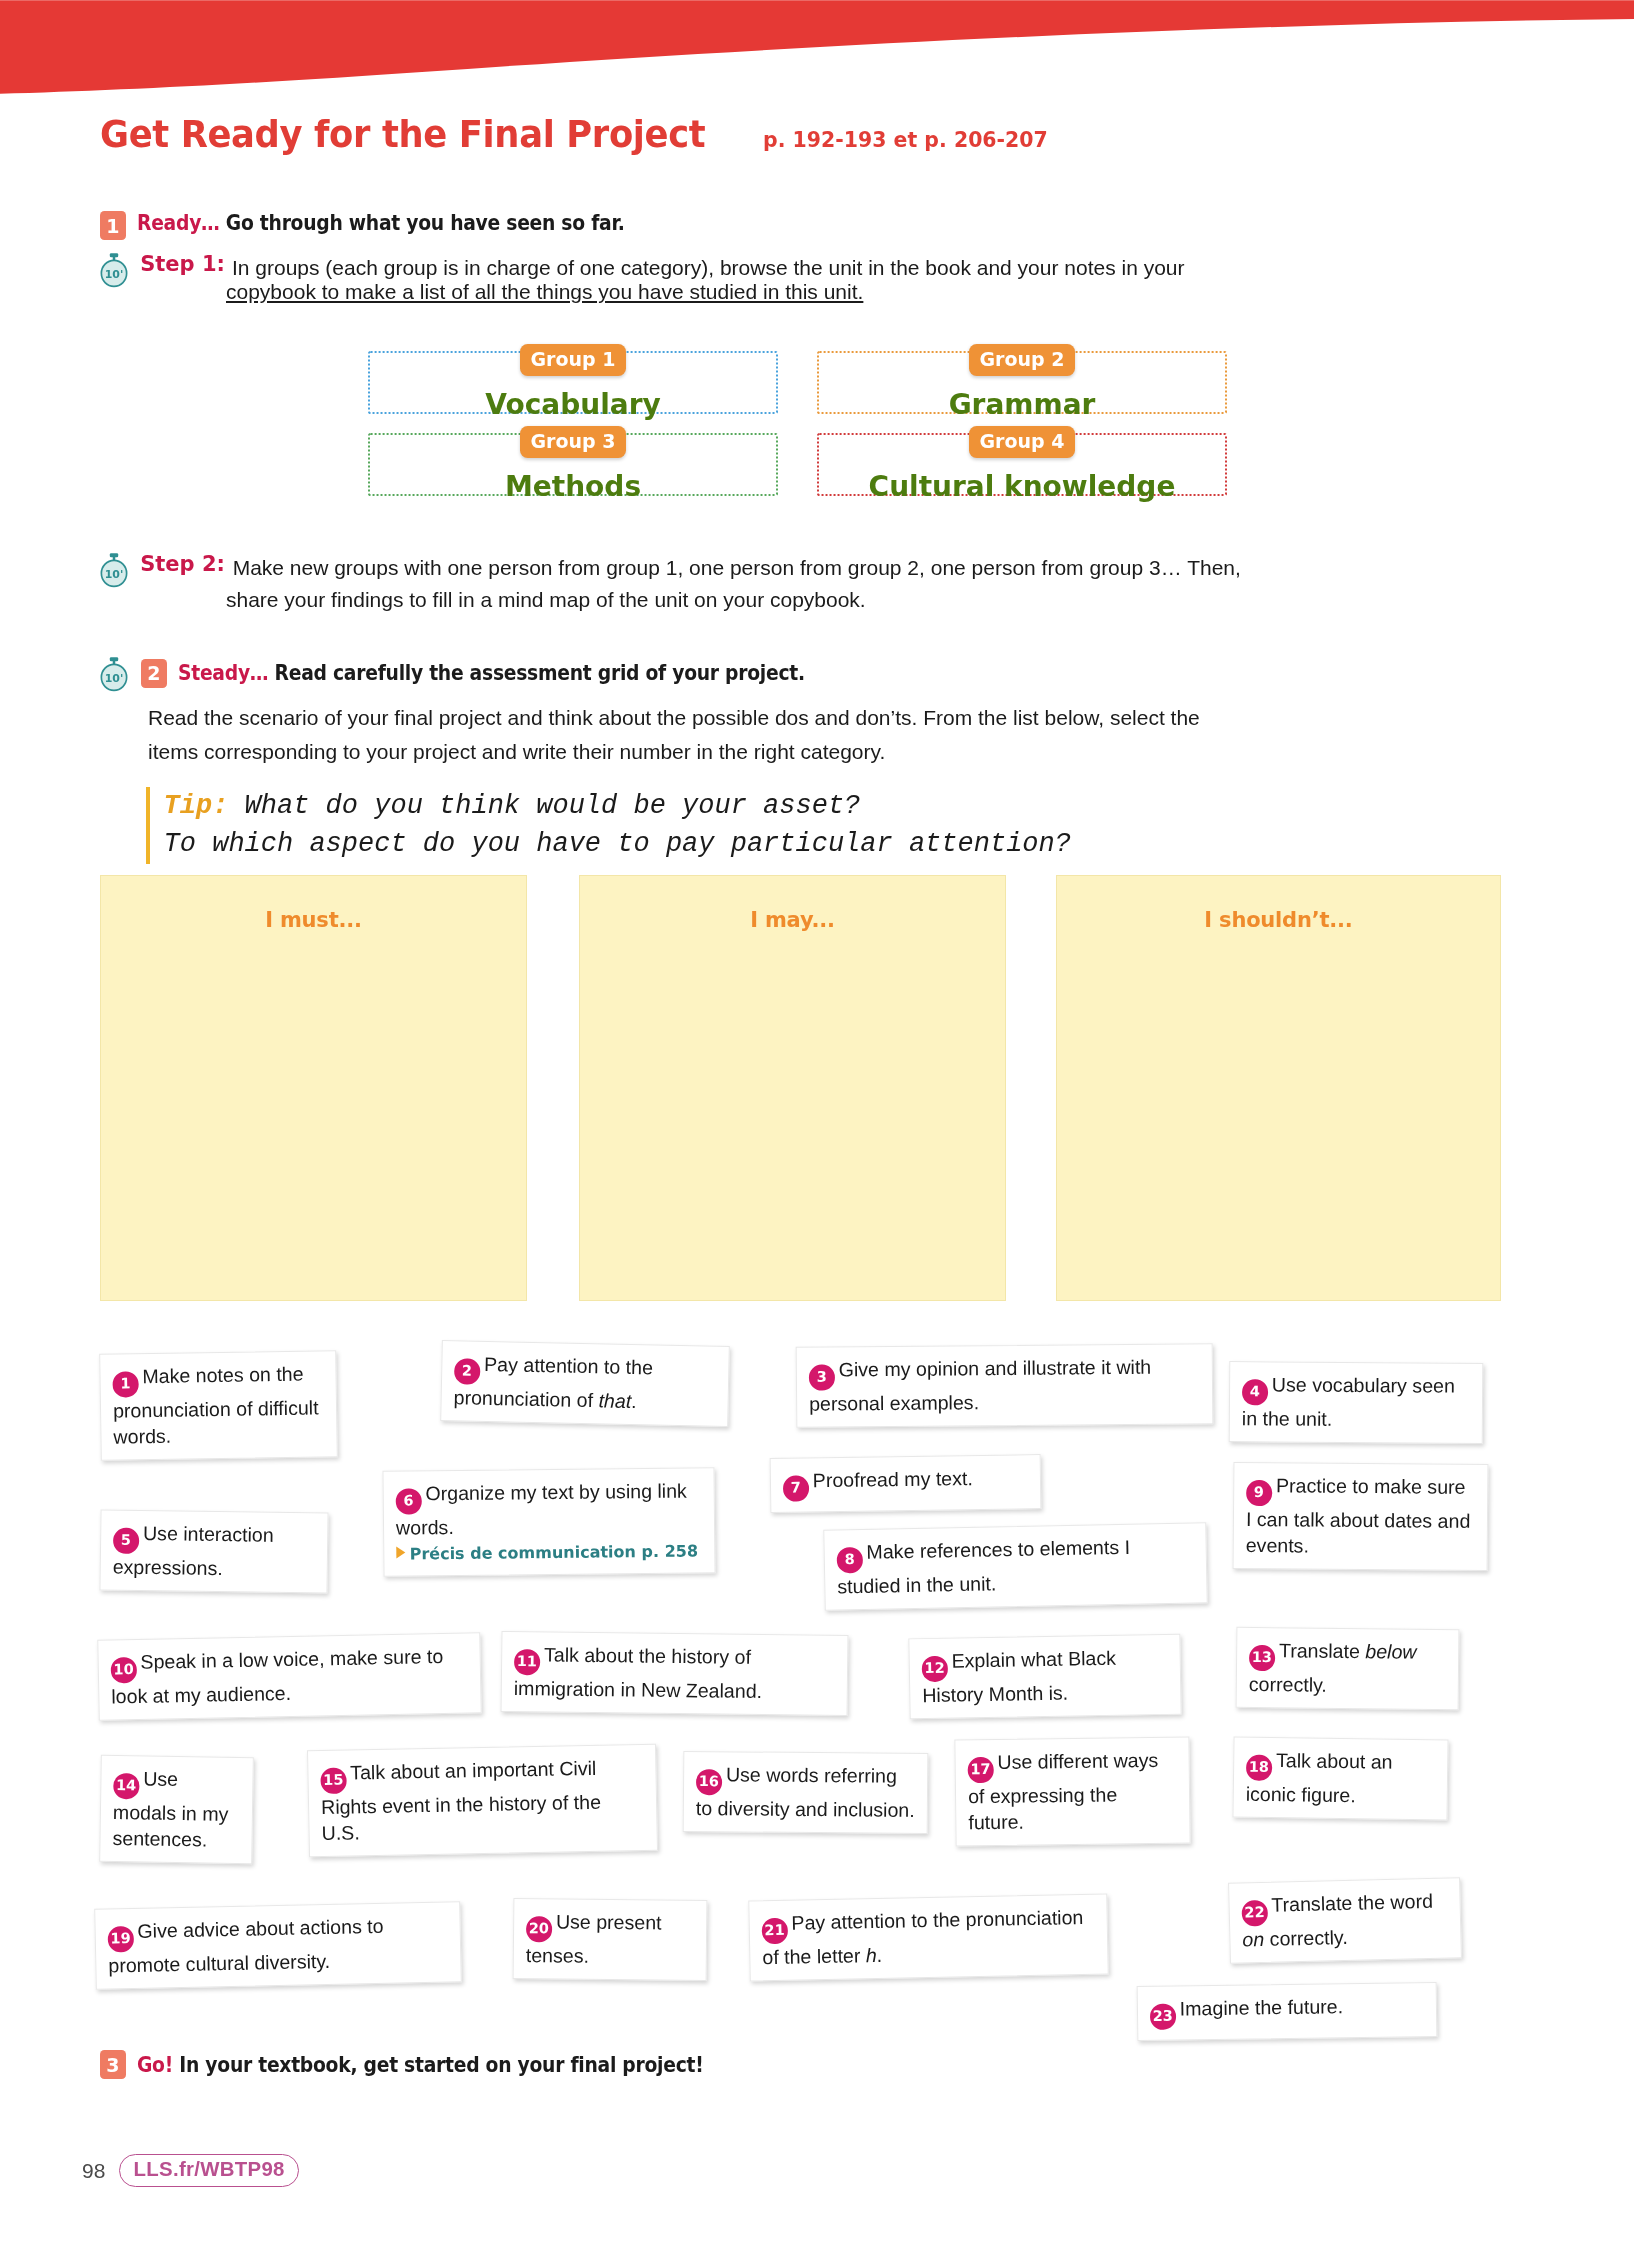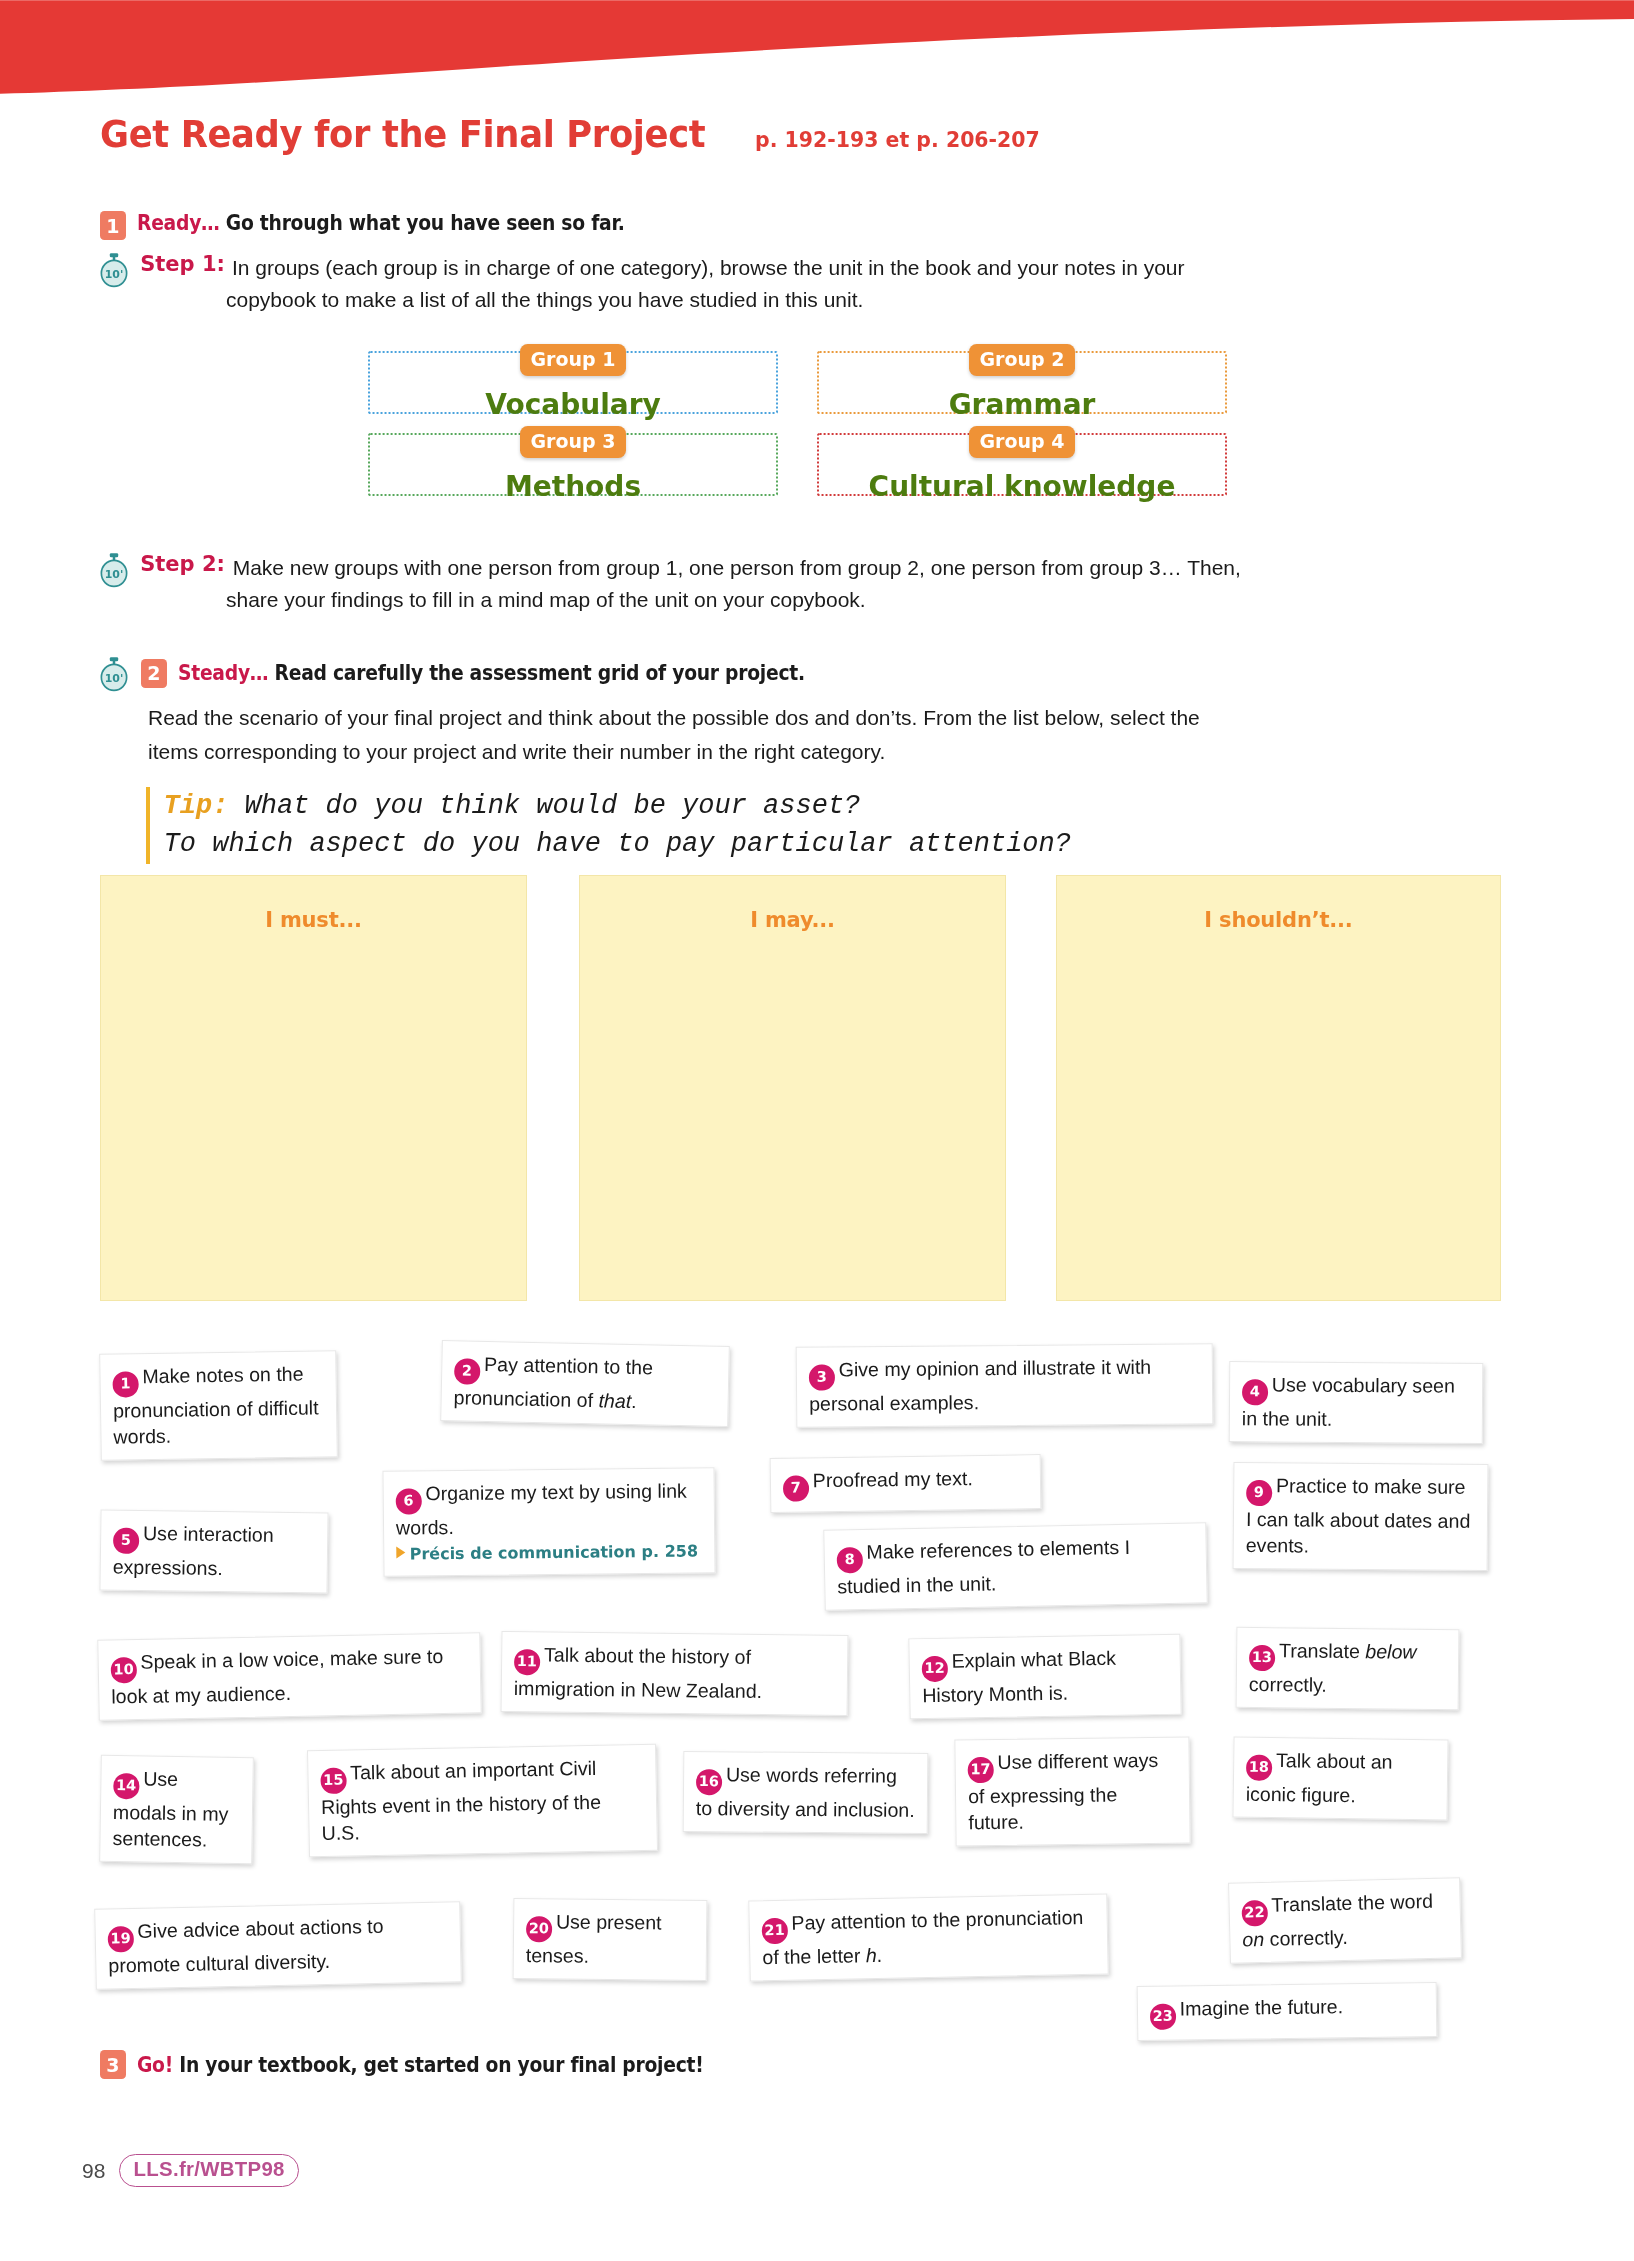--- a/index.html
+++ b/index.html
@@ -27,21 +27,21 @@
   }
   .banner svg { display: block; }
 
   
   .title-row {
     position: absolute;
     top: 112px;
     left: 100px;
     display: flex;
     align-items: baseline;
-    gap: 4px;
+    gap: 12px;
   }
   .title-main {
     font-family: "DejaVu Sans", sans-serif;
     font-size: 38px;
     font-weight: bold;
     color: #e13d36;
     letter-spacing: -0.4px;
     transform: scaleX(0.93);
     transform-origin: left center;
   }
@@ -316,21 +316,21 @@
         <rect x="17.5" y="5" width="3" height="5" fill="#2f8f92"></rect>
         <ellipse cx="19" cy="25" rx="15" ry="15.5" fill="#d7eceb" stroke="#2f8f92" stroke-width="2"></ellipse>
         <text x="19" y="30.5" font-family="DejaVu Sans, sans-serif" font-size="13" font-weight="bold" fill="#2f8f92" text-anchor="middle">10'</text>
       </svg>
     </span>
     <div style="display:flex; gap:7px; flex-wrap:wrap; max-width:1379px;">
       <span class="step-label">Step 1:</span>
       <span class="step-body" style="max-width:1294px;">In groups (each group is in charge of one category), browse the unit in the book and your notes in your</span>
     </div>
   </div>
-  <div class="step-body" style="position:absolute; left:226px; top:284px; width:1294px;">copybook to make a list of all the things you have studied in this unit.</div>
+  <div class="step-body" style="position:absolute; left:226px; top:276px; width:1294px;text-decoration:underline;">copybook to make a list of all the things you have studied in this unit.</div>
 
   <div class="groups">
     <div class="group-box c-blue">
       <span class="group-pill">Group 1</span>
       <span class="group-label">Vocabulary</span>
     </div>
     <div class="group-box c-orange">
       <span class="group-pill">Group 2</span>
       <span class="group-label">Grammar</span>
     </div>

